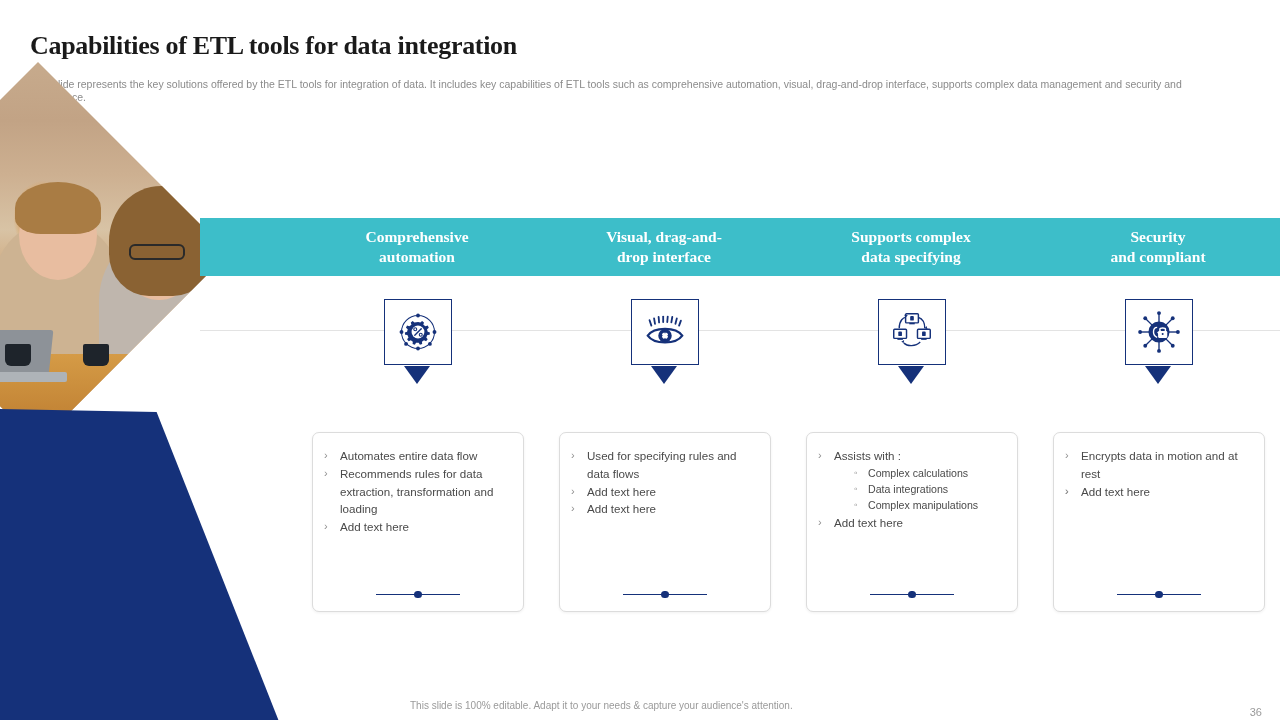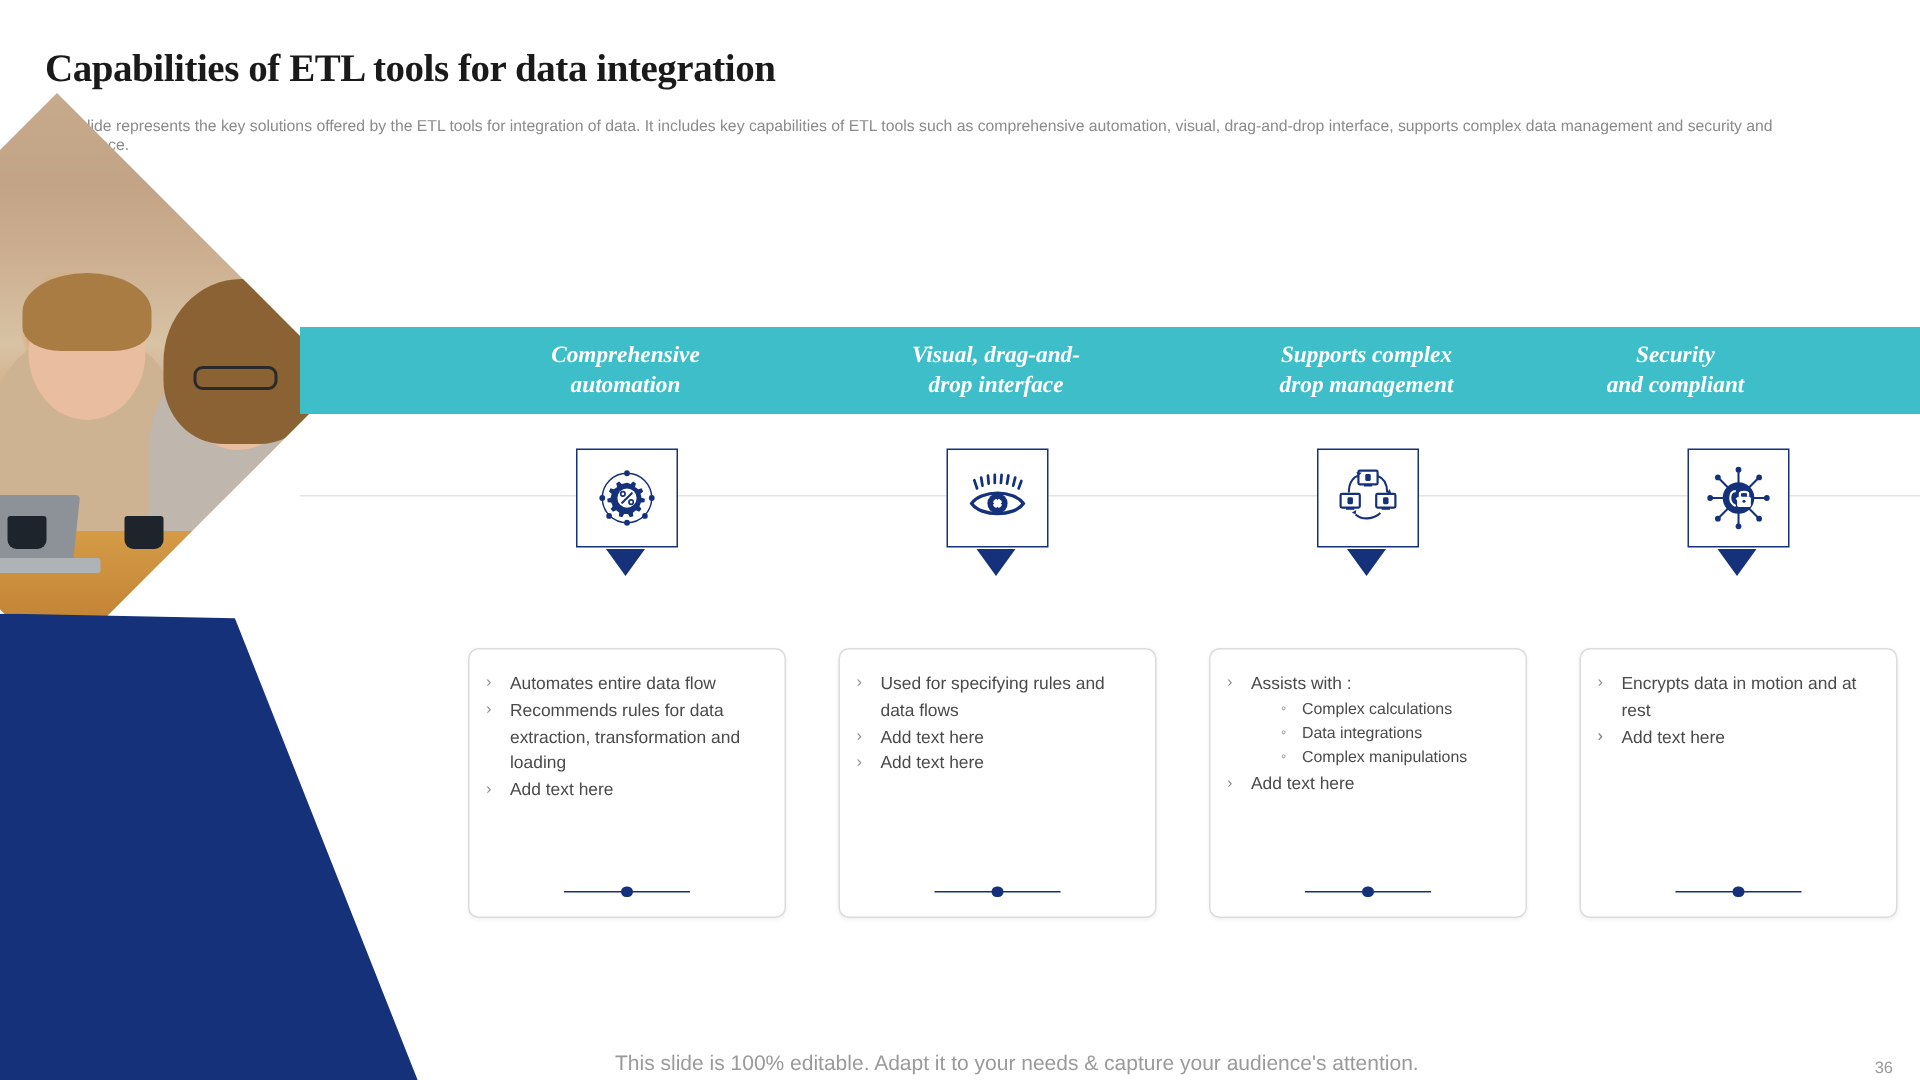--- a/index.html
+++ b/index.html
@@ -75,21 +75,21 @@
   
   .teal-band{
     position:absolute;left:200px;top:218px;width:1080px;height:58px;
     background:#3dbec9;
   }
   .teal-col{
     position:absolute;top:218px;height:58px;
     display:flex;align-items:center;justify-content:center;
     font-family:"Liberation Serif", serif;
     font-weight:bold;font-size:15.5px;line-height:20px;
-    color:#ffffff;text-align:center;font-style:italic;
+    color:#ffffff;text-align:center;
   }
 
   
   .hline{
     position:absolute;left:200px;top:330px;width:1080px;height:1px;
     background:#e3e3e3;
   }
 
   
   .icon-box{
@@ -145,21 +145,21 @@
     position:absolute;left:0;top:4.5px;width:84px;height:1.8px;background:#15317a;
   }
   .card-deco .dt{
     position:absolute;left:50%;top:1.5px;margin-left:-3.6px;
     width:7.2px;height:7.2px;border-radius:50%;background:#15317a;
   }
 
   
   .footer-note{
     position:absolute;left:410px;top:700px;
-    font-size:14px;color:#9a9a9a;
+    font-size:10px;color:#9a9a9a;
   }
   .page-num{
     position:absolute;right:18px;top:690px;
     font-size:11px;color:#9a9a9a;margin-top:16px;
   }
 </style>
 </head>
 <body>
 
 <div class="slide">
@@ -267,21 +267,21 @@
     </div>
     <div class="card-deco">
         <div class="ln"></div>
         <div class="dt"></div>
       </div>
   </div>
 
   <div class="teal-col" style="left:806px;width:210px;">
     <div>
       <span>Supports complex</span><br>
-      <span>drop management</span>
+      <span>data specifying</span>
     </div>
   </div>
   <div class="icon-box" style="left:878px;">
     <svg width="44" height="42" viewBox="0 0 48 46">
       <g fill="none" stroke="#15317a" stroke-width="1.6">
         <rect x="17" y="3" width="14" height="10" rx="1"></rect>
         <rect x="4" y="20" width="14" height="10" rx="1"></rect>
         <rect x="30" y="20" width="14" height="10" rx="1"></rect>
       </g>
       <g fill="#15317a">
@@ -313,21 +313,21 @@
         </li>
         <li><span class="chev">›</span><span>Add text here</span></li>
       </ul>
     </div>
     <div class="card-deco">
         <div class="ln"></div>
         <div class="dt"></div>
       </div>
   </div>
 
-  <div class="teal-col" style="left:1012px;width:210px;">
+  <div class="teal-col" style="left:1053px;width:210px;">
     <div>
       <span>Security</span><br>
       <span>and compliant</span>
     </div>
   </div>
   <div class="icon-box" style="left:1125px;">
     <svg width="44" height="44" viewBox="0 0 48 48">
       <g stroke="#15317a" stroke-width="1.5">
         <path d="M24 14 L24 4"></path>
           <path d="M24 34 L24 44"></path>

